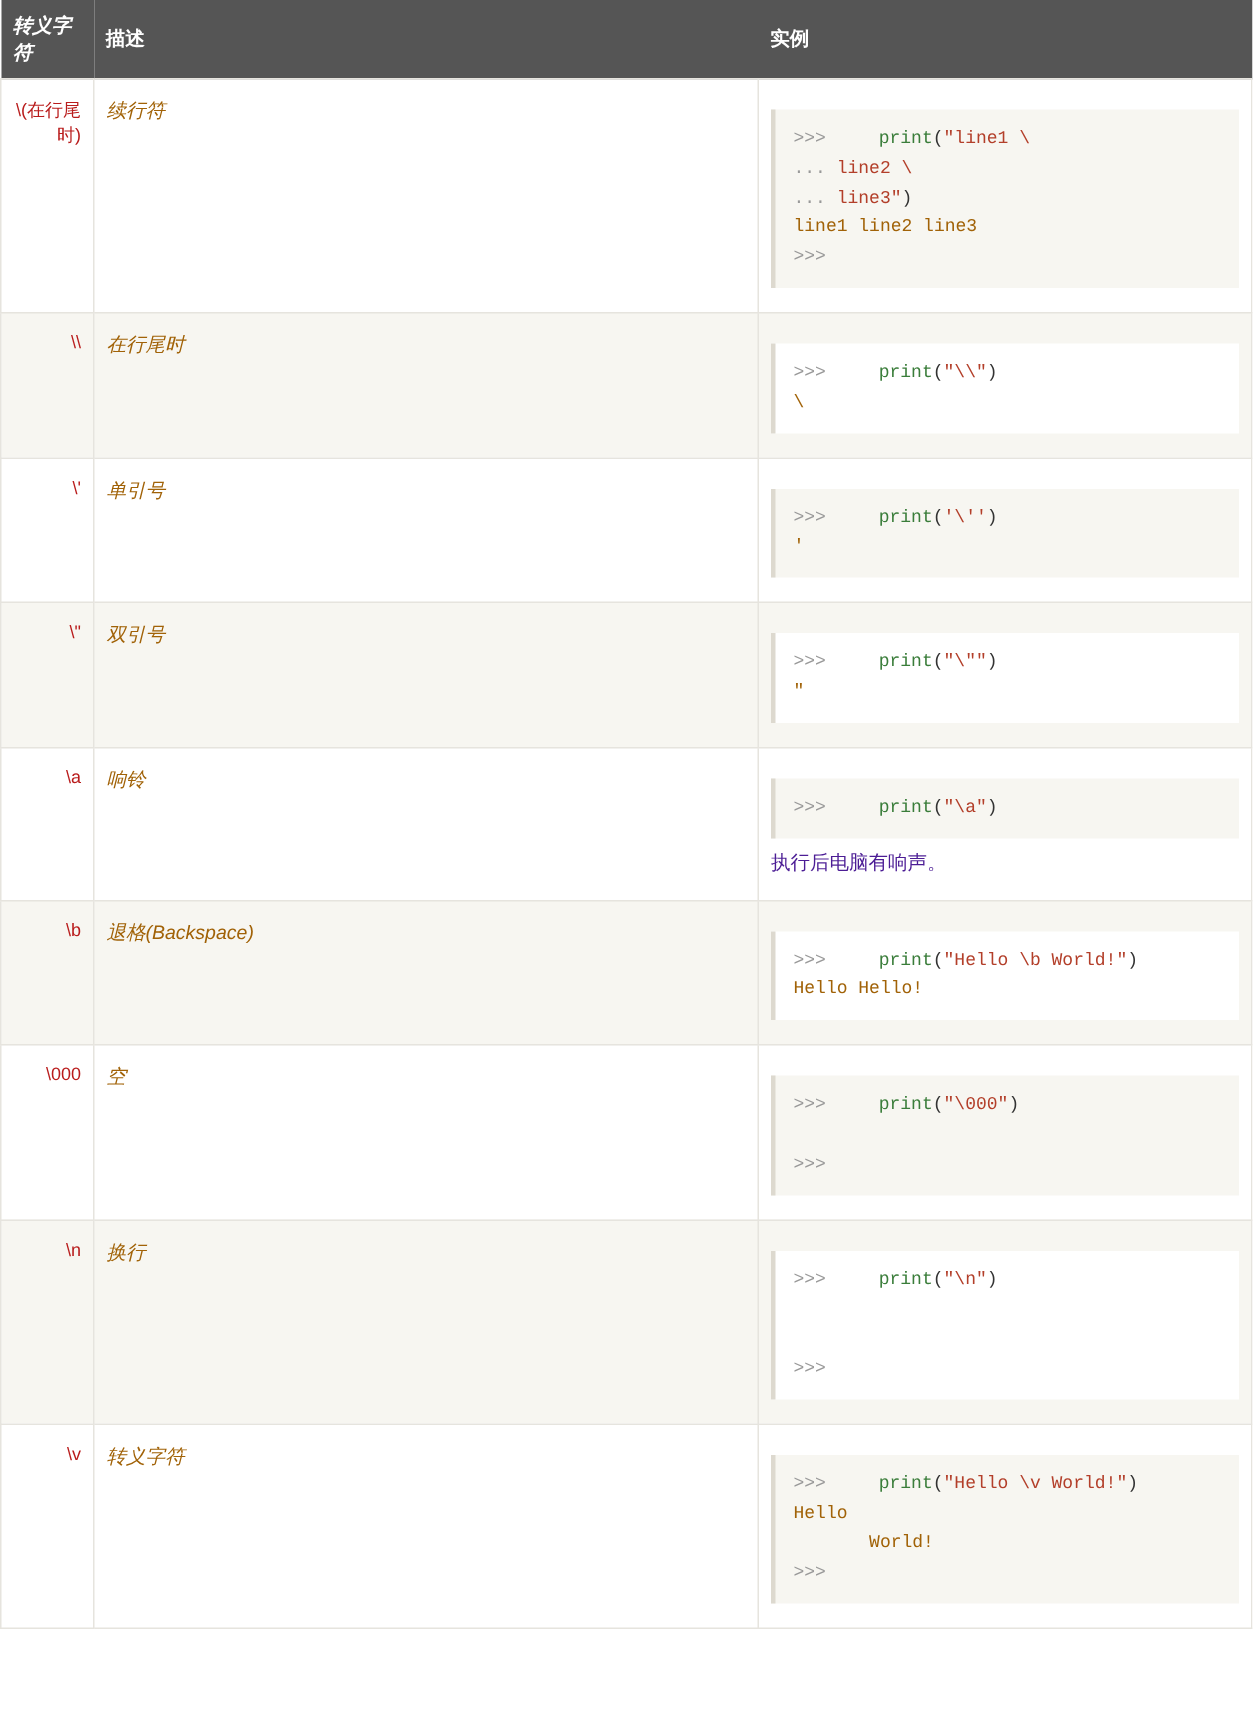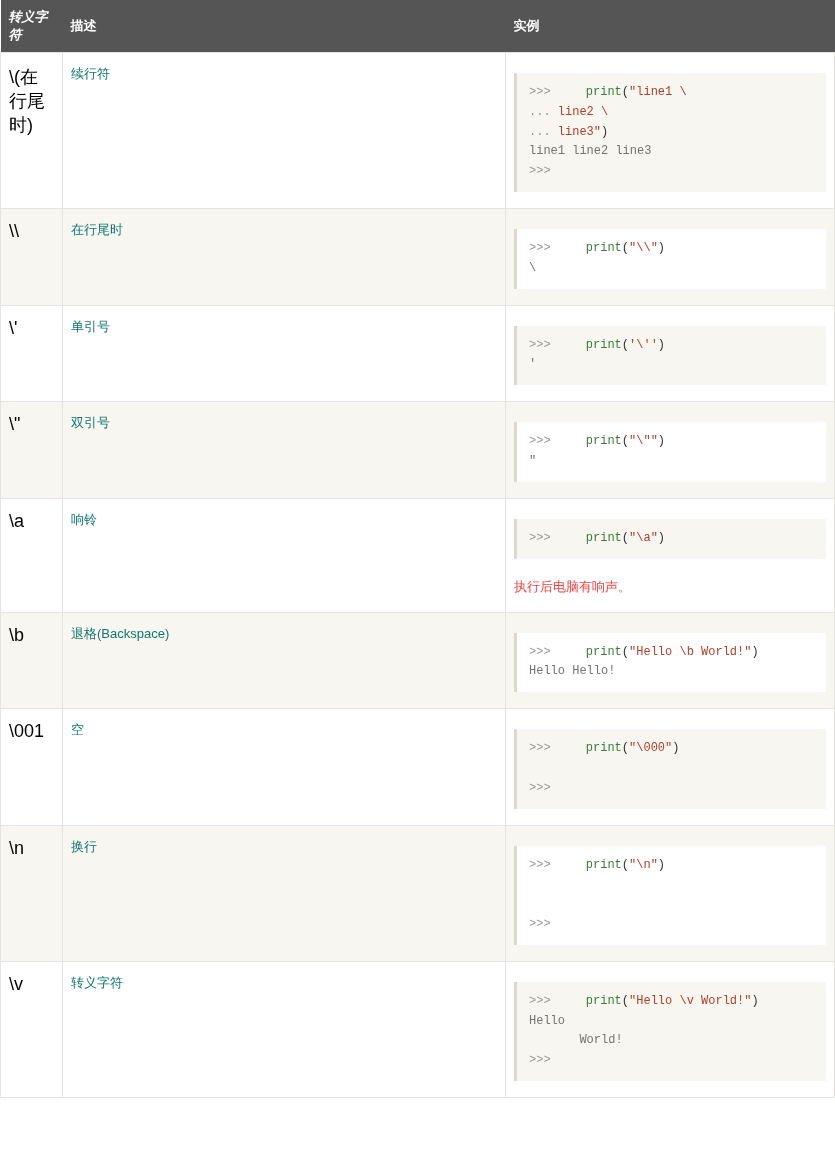--- a/index.html
+++ b/index.html
@@ -4,42 +4,42 @@
 <style>
   * { margin: 0; padding: 0; box-sizing: border-box; }
   body { font-family: -apple-system, BlinkMacSystemFont, "Segoe UI", Arial, "Microsoft YaHei", sans-serif; font-size: 13px; color: #333; background: #fff; width: 835px; }
   table { width: 100%; border-collapse: collapse; table-layout: fixed; }
   thead th { background: #555; color: #fff; font-weight: bold; text-align: left; padding: 8px 8px; font-size: 13px; }
   th.c1 { width: 62px; font-style: italic; }
   th.c2 { width: 443px; }
   th.c3 { width: auto; }
   tbody td { border: 1px solid #e6e4de; padding: 12px 8px 16px 8px; vertical-align: top; background: #fff; }
   tbody tr:nth-child(even) td { background: #f7f6f1; }
-  td.esc { font-size: 18px; color: #000000; }
-  td.desc { font-size: 13px; color: #0f766e; }
+  td.esc { font-size: 12px; color: #b91c1c; text-align: right; }
+  td.desc { font-size: 13px; color: #a16207; font-style: italic; }
   td.example { font-size: 13px; color: #333; }
   pre.code {
     font-family: Consolas, "Courier New", monospace;
     font-size: 12px;
     line-height: 1.65;
     background: #f7f6f1;
     border-left: 3px solid #ddd9cf;
     padding: 10px 12px;
     margin: 8px 0 0 0;
     white-space: pre;
     overflow-x: auto;
   }
   tbody tr:nth-child(even) pre.code { background: #fff; }
-  .note { margin-top: 19px; font-size: 13px; color: #ef4444; }
+  .note { margin-top: 7px; font-size: 13px; color: #4c1d95; }
   .watermark { position: absolute; right: 6px; color: #e3e3e3; font-size: 13px; pointer-events: none; }
   .wm-wrap { position: relative; }
   .tok-prompt { color: #999; }
   .tok-fn { color: #3a7d3a; margin-left: 28px; }
   .tok-str { color: #b33f2a; }
-  .tok-out { color: #737373; }
+  .tok-out { color: #a16207; }
 </style>
 </head>
 <body>
 
 <div class="wm-wrap">
 <table>
   <thead>
     <tr>
       <th class="c1">转义字符</th>
       <th class="c2">描述</th>
@@ -92,21 +92,21 @@
         </tr>
         <tr>
           <td class="esc">\b</td>
           <td class="desc">退格(Backspace)</td>
           <td class="example">
             <pre class="code"><span class="tok-prompt">&gt;&gt;&gt;</span> <span class="tok-fn">print</span>(<span class="tok-str">"Hello \b World!"</span>)
 <span class="tok-out">Hello Hello!</span></pre>
           </td>
         </tr>
         <tr>
-          <td class="esc">\001</td>
+          <td class="esc">\000</td>
           <td class="desc">空</td>
           <td class="example">
             <pre class="code"><span class="tok-prompt">&gt;&gt;&gt;</span> <span class="tok-fn">print</span>(<span class="tok-str">"\000"</span>)
 
 <span class="tok-prompt">&gt;&gt;&gt;</span> </pre>
           </td>
         </tr>
         <tr>
           <td class="esc">\n</td>
           <td class="desc">换行</td>

